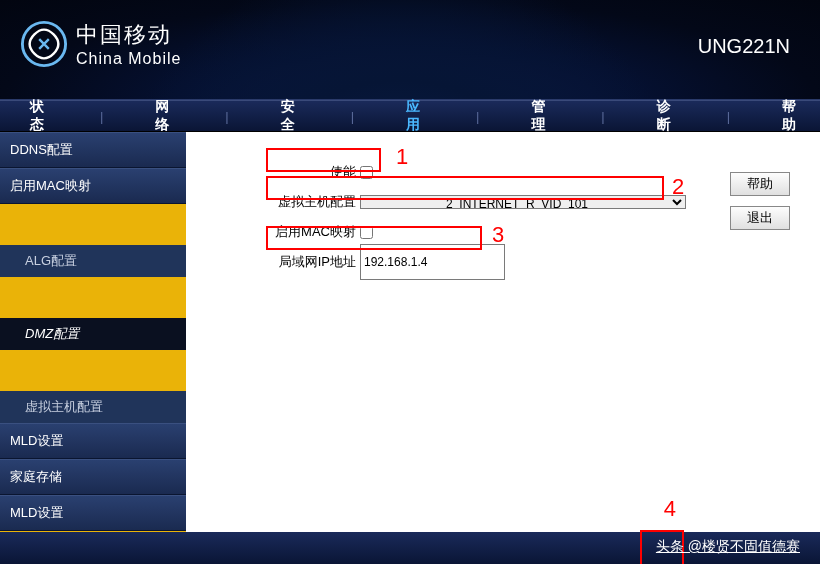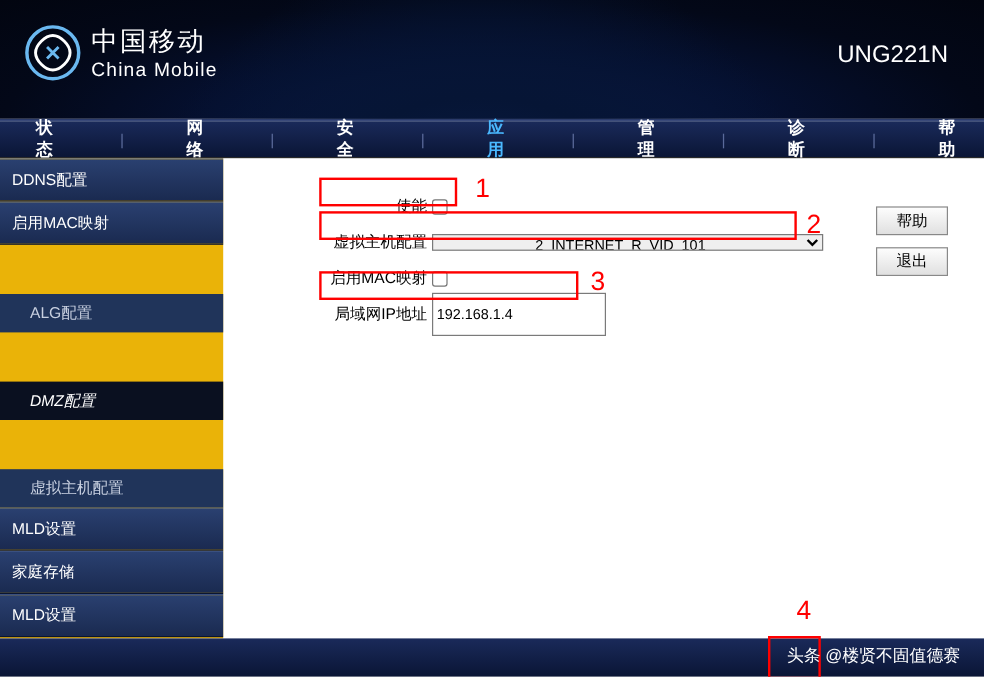--- a/index.html
+++ b/index.html
@@ -40,21 +40,21 @@
     
     .ann-box { position: absolute; border: 2px solid #ff0000; pointer-events: none; }
     .ann-num { position: absolute; color: #ff0000; font-size: 22px; font-weight: normal; pointer-events: none; }
     
     
     .right-btns { position: absolute; right: 30px; top: 40px; }
     .btn { display: block; width: 60px; height: 24px; margin-bottom: 10px; background: linear-gradient(#fdfdfd, #e0e0e0); border: 1px solid #888; cursor: pointer; font-size: 13px; }
     
     
     .footer { height: 32px; background: linear-gradient(#1a2a5a, #0a1535); position: relative; }
-    .footer-text { position: absolute; right: 20px; top: 6px; color: #fff; font-size: 14px; }
+    .footer-text { position: absolute; right: 20px; top: 6px; color: #fff; font-size: 14px; text-decoration: underline; }
     .footer-save-box { position: absolute; right: 136px; top: -2px; width: 44px; height: 36px; border: 2px solid #ff0000; }
     .footer-num { position: absolute; right: 144px; top: -36px; color: #ff0000; font-size: 22px; }
   </style>
 </head>
 <body>
 
 <div class="header">
   <div class="logo-area">
     <svg class="logo-icon" viewBox="0 0 100 100">
       <circle cx="50" cy="50" r="45" fill="none" stroke="#6ab8f0" stroke-width="6"></circle>

